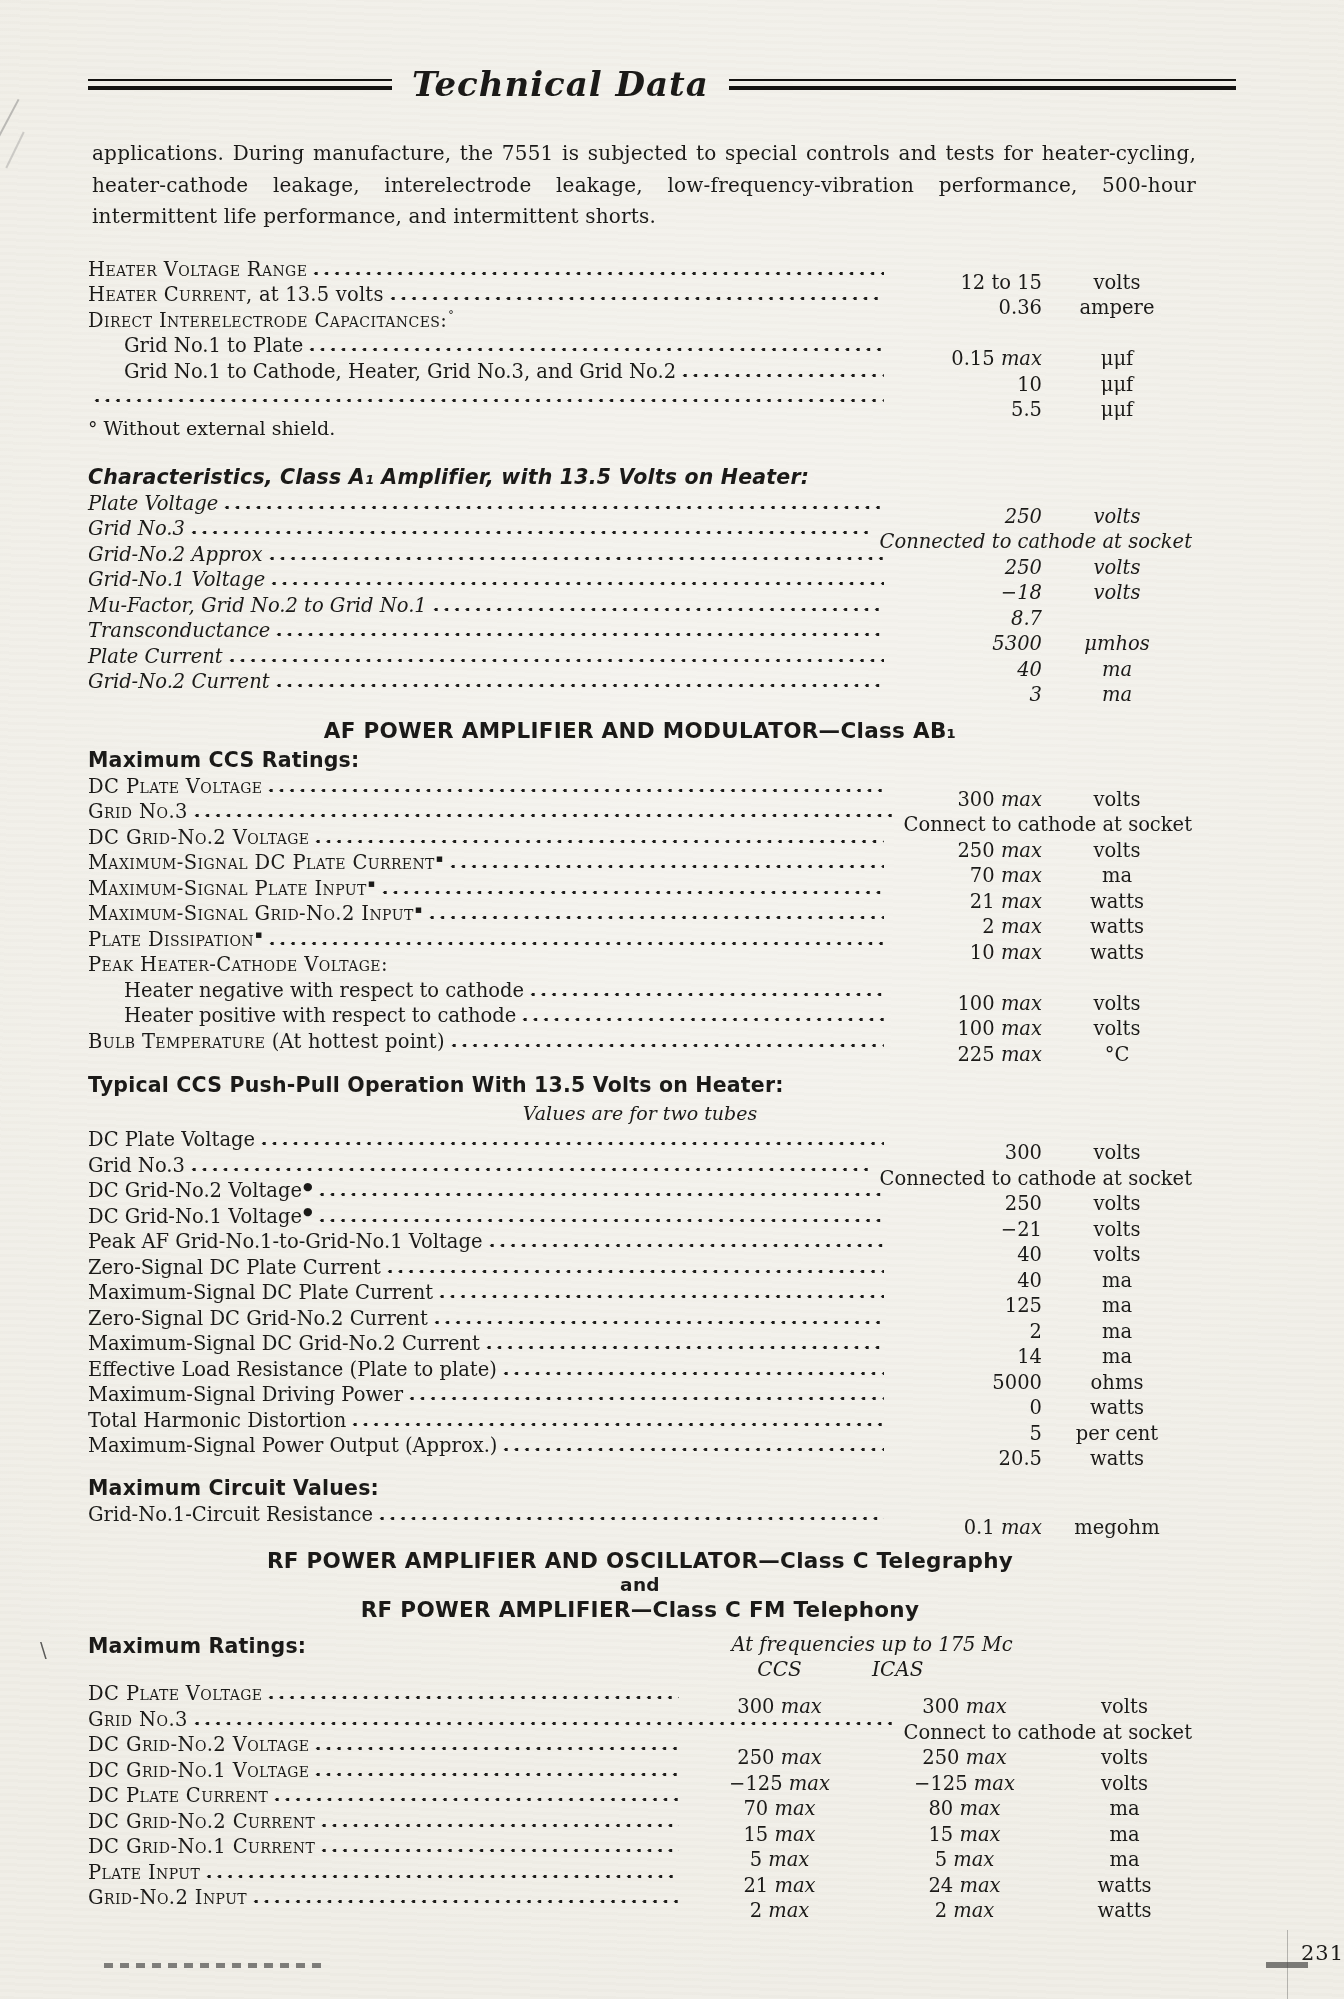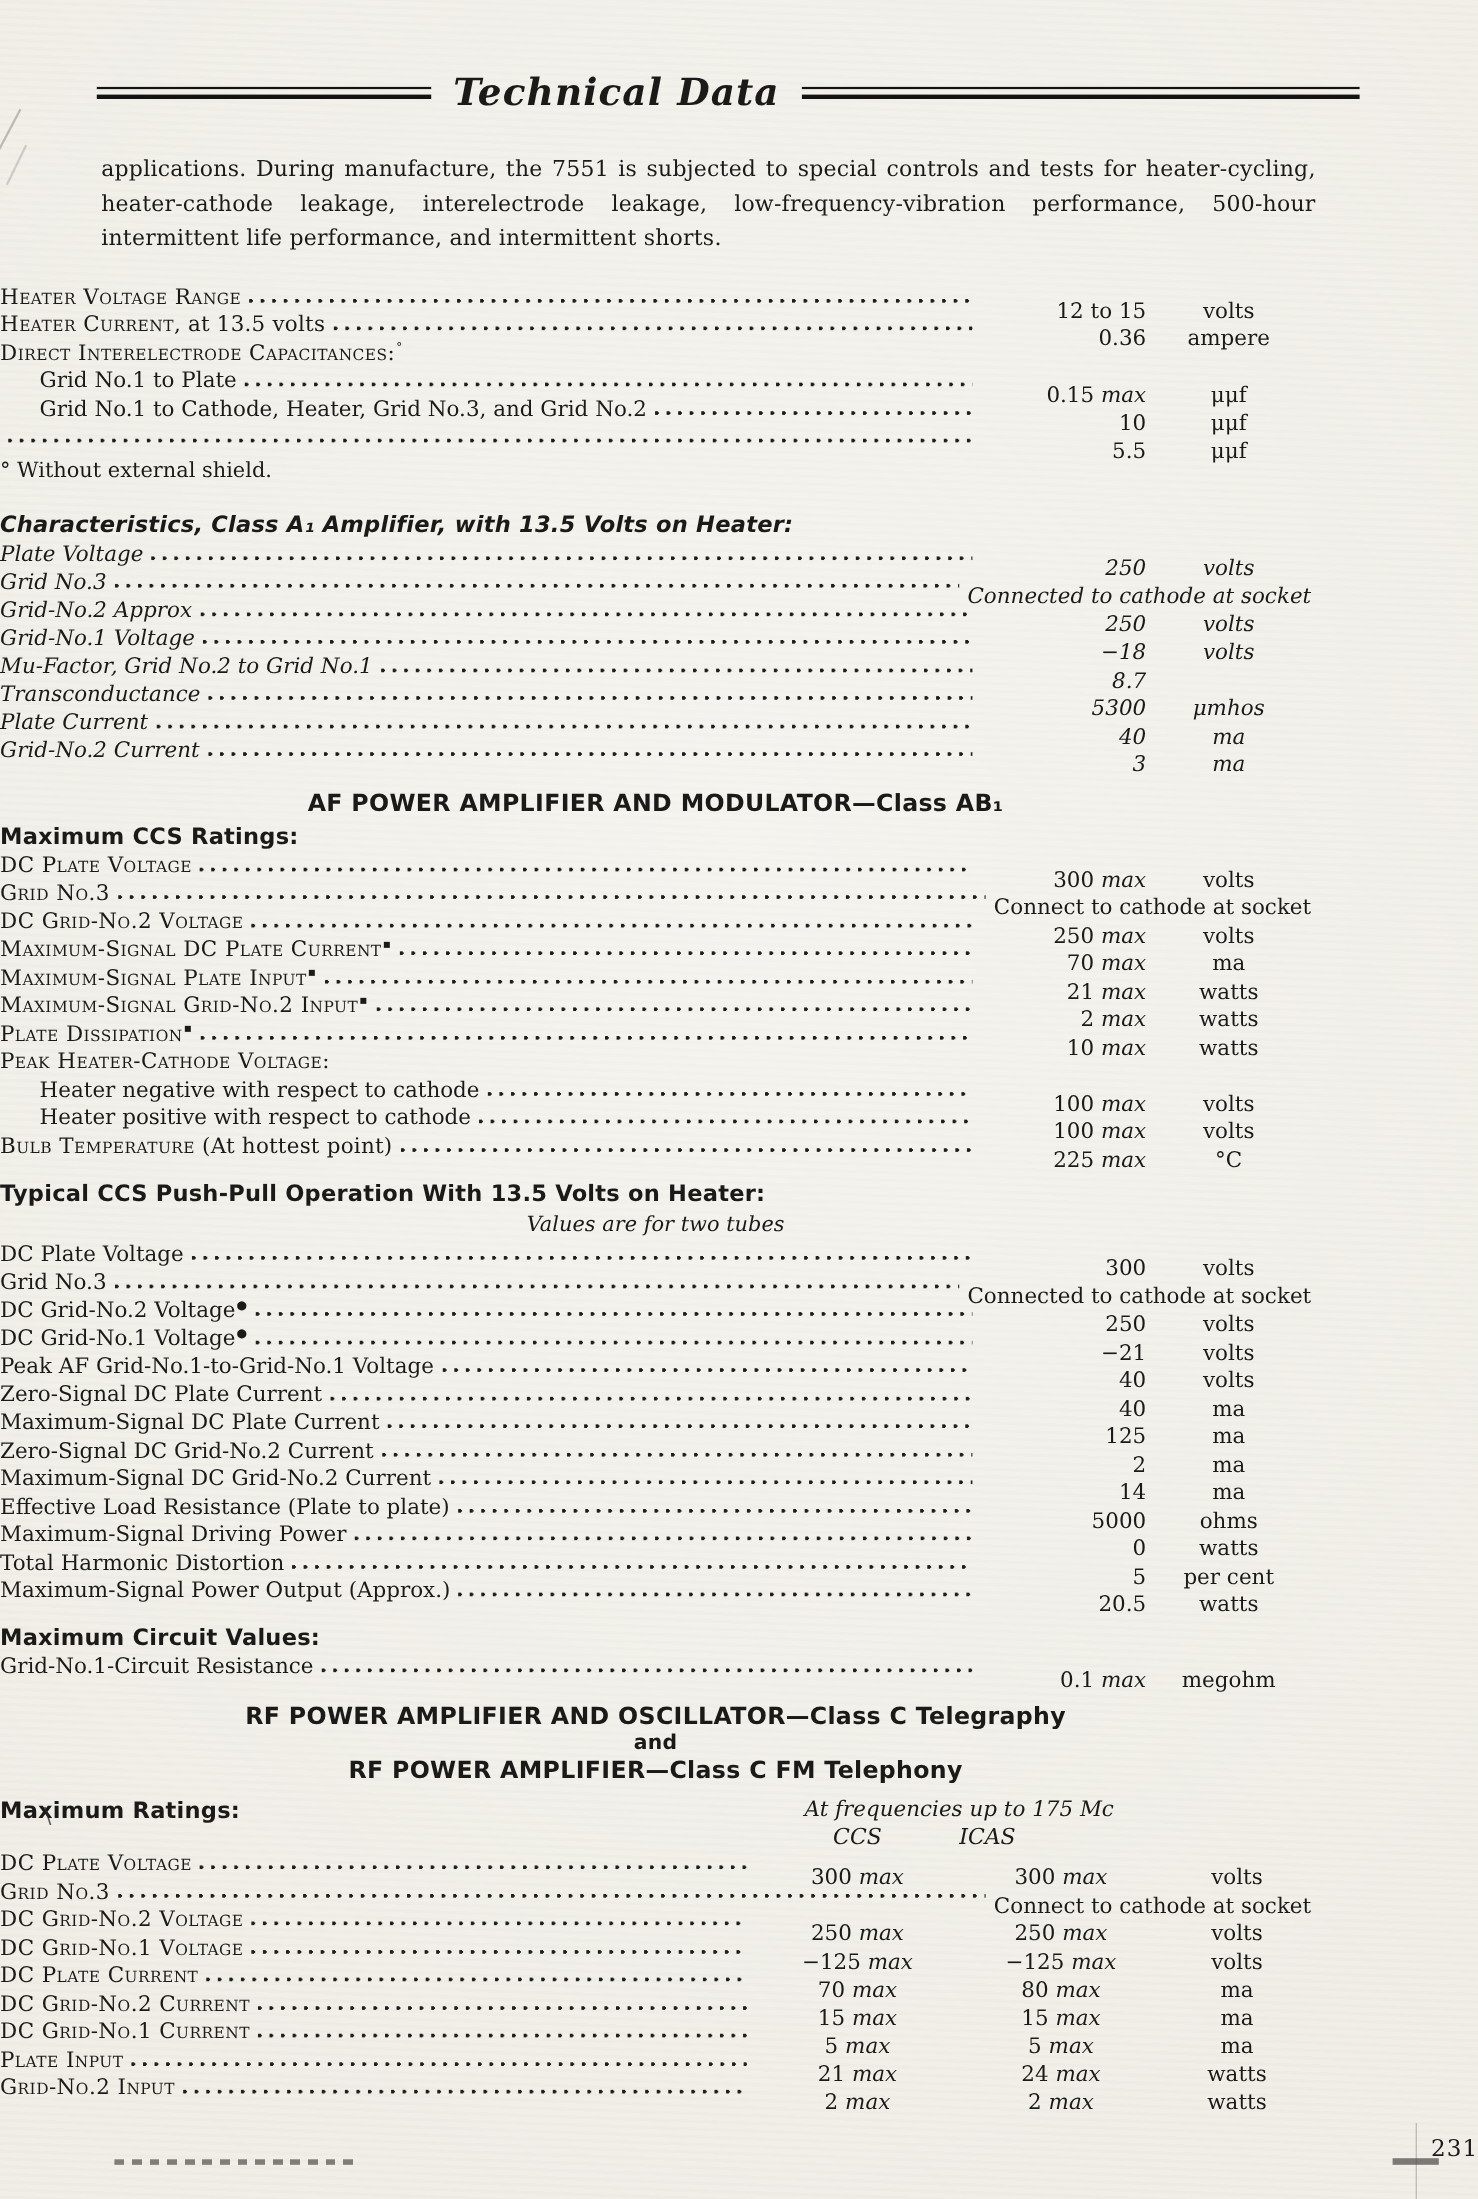--- a/index.html
+++ b/index.html
@@ -24,21 +24,21 @@
     letter-spacing:1px;white-space:nowrap;
   }
 
   
   .intro{
     margin:34px 148px 0 92px;font-size:20px;line-height:31.5px;
     text-align:justify;letter-spacing:0.2px;
   }
 
   
-  section{margin-right:152px;}
+  section{margin-left:88px;margin-right:152px;}
   .t-row{display:flex;align-items:baseline;line-height:25.5px;font-size:19.5px;}
   .t-row.indent .t-label{padding-left:36px;}
   .t-label{white-space:nowrap;}
   .t-label.sc{font-variant:small-caps;letter-spacing:0.4px;}
   .t-label2{font-variant:normal;letter-spacing:0.2px;}
   .t-mark{font-size:11px;line-height:0;margin-left:1px;}
   .t-leader{
     flex:1;height:5px;margin:0 8px 0 4px;align-self:baseline;
     background-image:radial-gradient(circle at 5px 2.5px,#1d1c1a 1.6px,rgba(0,0,0,0) 1.95px);
     background-size:10.5px 5px;background-repeat:repeat-x;background-position:left center;

